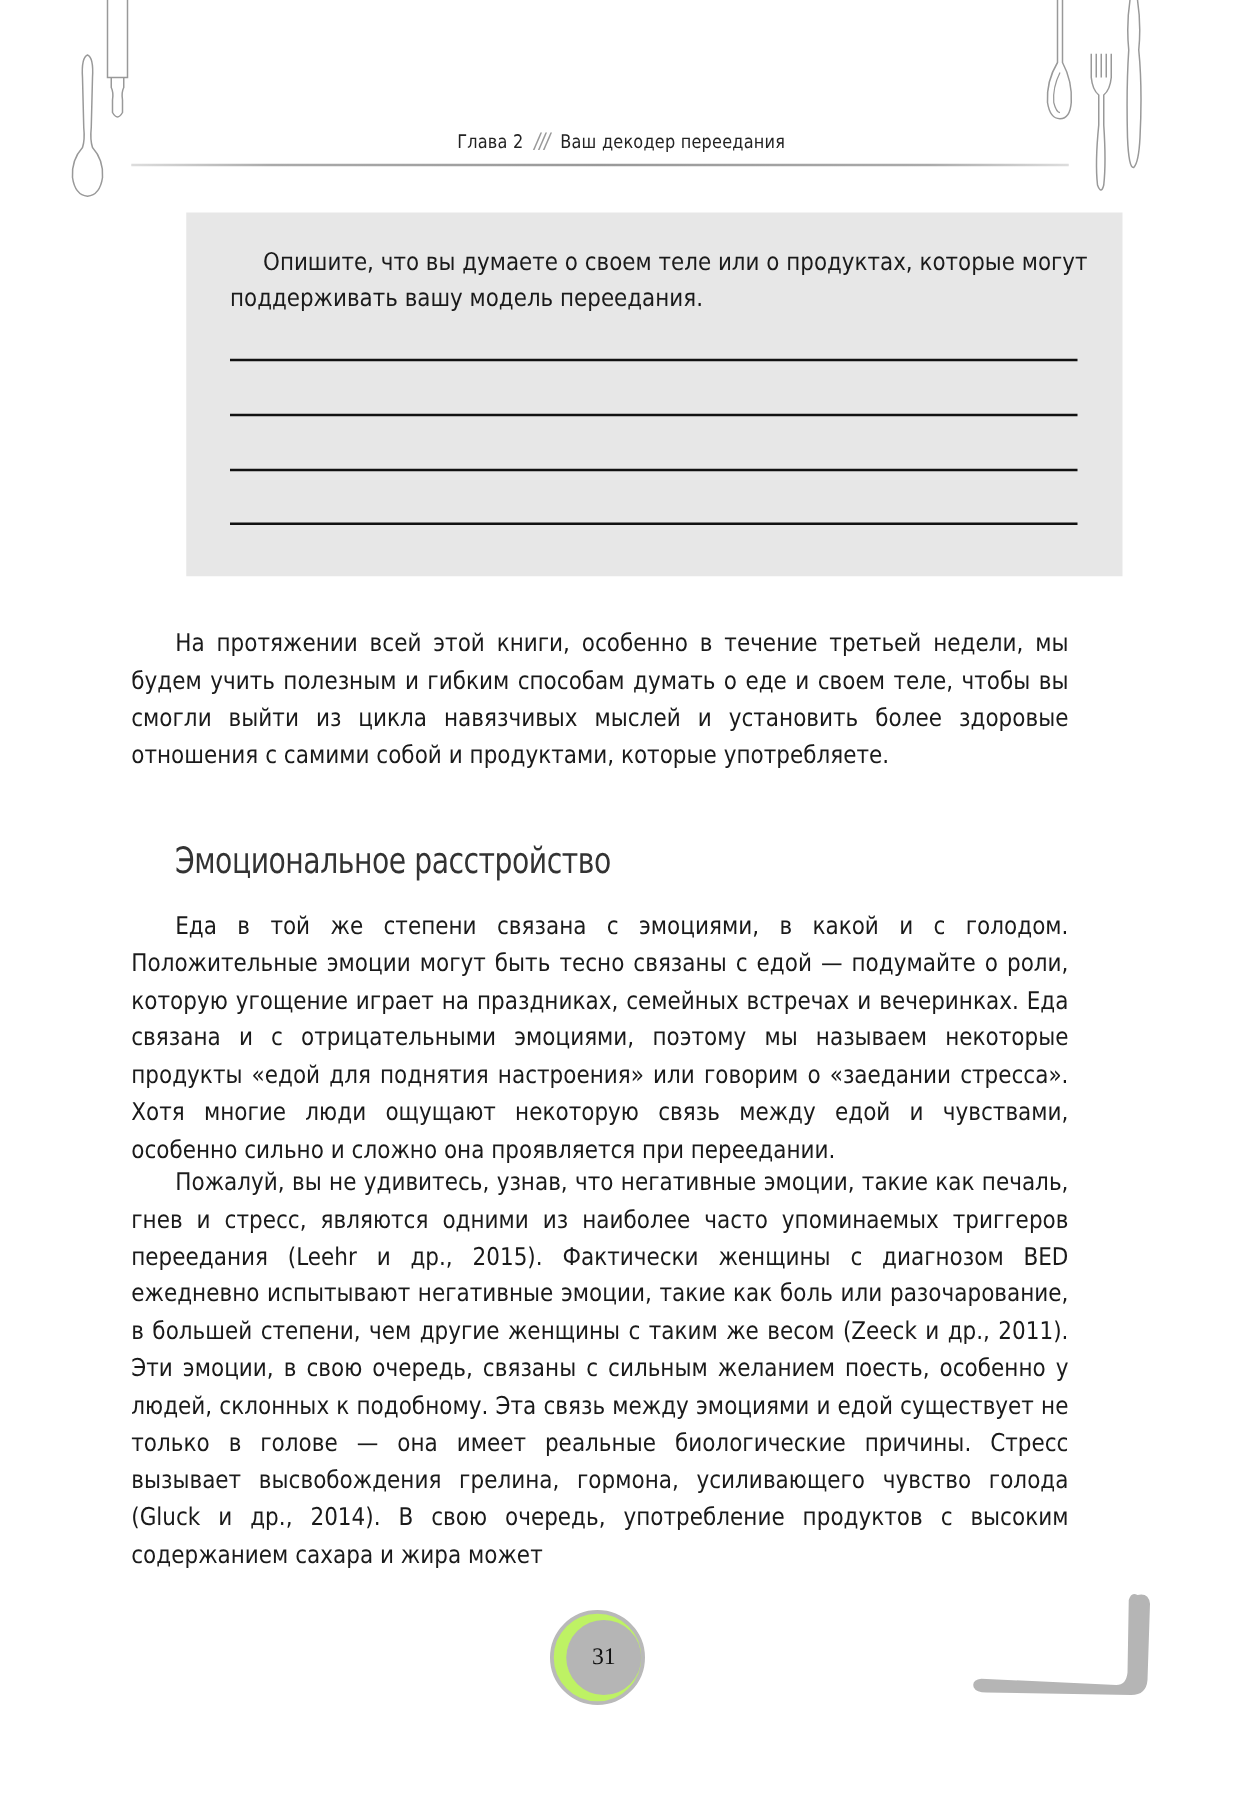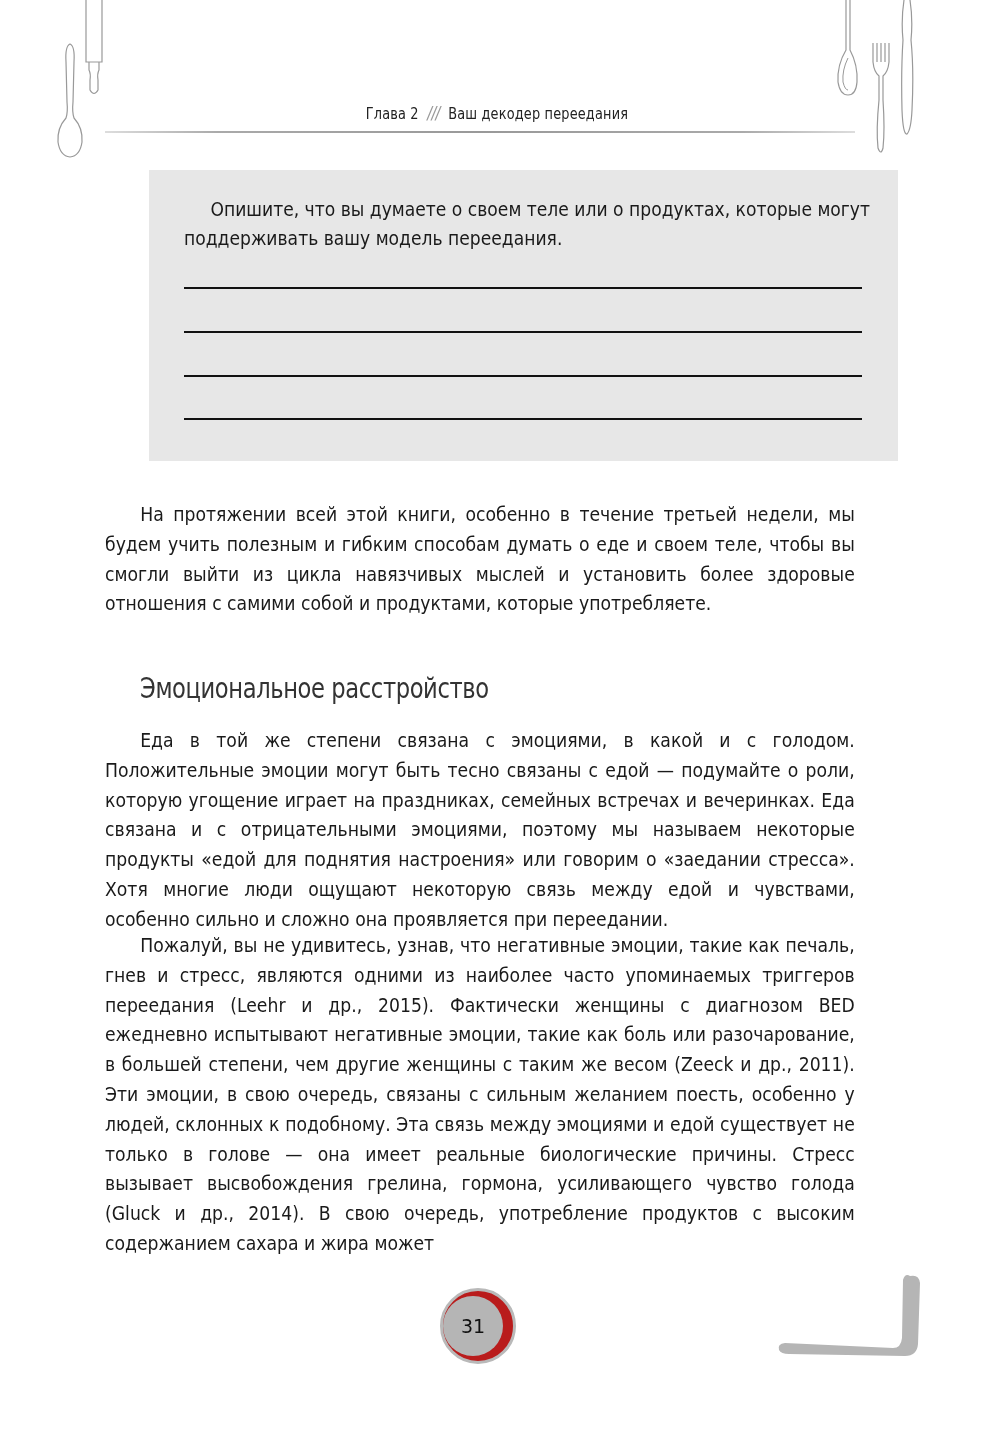--- a/index.html
+++ b/index.html
@@ -16,21 +16,21 @@
   .exercise-prompt { position: absolute; left: 35px; top: 25px; width: 690px; font-size: 19.5px; line-height: 29px;
          text-indent: 30px; margin: 0; transform: scaleX(0.88); transform-origin: 0 0; width: 784px; }
   .write-line { position: absolute; left: 35px; width: 678px; height: 2px; background: #111; }
   .para { position: absolute; left: 105px; width: 852px; margin: 0; font-size: 19.6px; line-height: 29.8px;
          text-align: justify; text-align-last: left; transform: scaleX(0.88); transform-origin: 0 0; }
   .para.indent { text-indent: 40px; }
   .section-heading { position: absolute; left: 140px; top: 671px; margin: 0; font-weight: normal;
          font-family: "DejaVu Sans", sans-serif; font-size: 29px; color: #333; letter-spacing: -0.5px;
          transform: scaleX(0.78); transform-origin: 0 0; }
   .page-number { position: absolute; left: 440px; top: 1288px; width: 76px; height: 76px; border-radius: 50%;
-         border: 3px solid #b9b9b9; box-sizing: border-box; display: flex; align-items: center; justify-content: flex-start; background: #b91c1c; }
+         border: 3px solid #b9b9b9; box-sizing: border-box; display: flex; align-items: center; justify-content: flex-end; background: #bef264; font-family: Liberation Serif, serif; }
   .page-number-inner { width: 60px; height: 60px; border-radius: 50%; background: #b5b5b5; display: flex;
          align-items: center; justify-content: center; font-size: 19px; color: #111; }
 </style>
 </head>
 <body>
 
 <svg class="deco" style="left:80px;top:0;" width="30" height="100" viewBox="0 0 30 100">
   <path d="M6 0 L6 62 L22 62 L22 0" fill="none" stroke="#999" stroke-width="1.2"></path>
   <path d="M9 62 L9 70 Q11 74 10 80 L10 90 Q14 97 18 90 L18 80 Q17 74 19 70 L19 62" fill="none" stroke="#999" stroke-width="1.2"></path>
 </svg>

